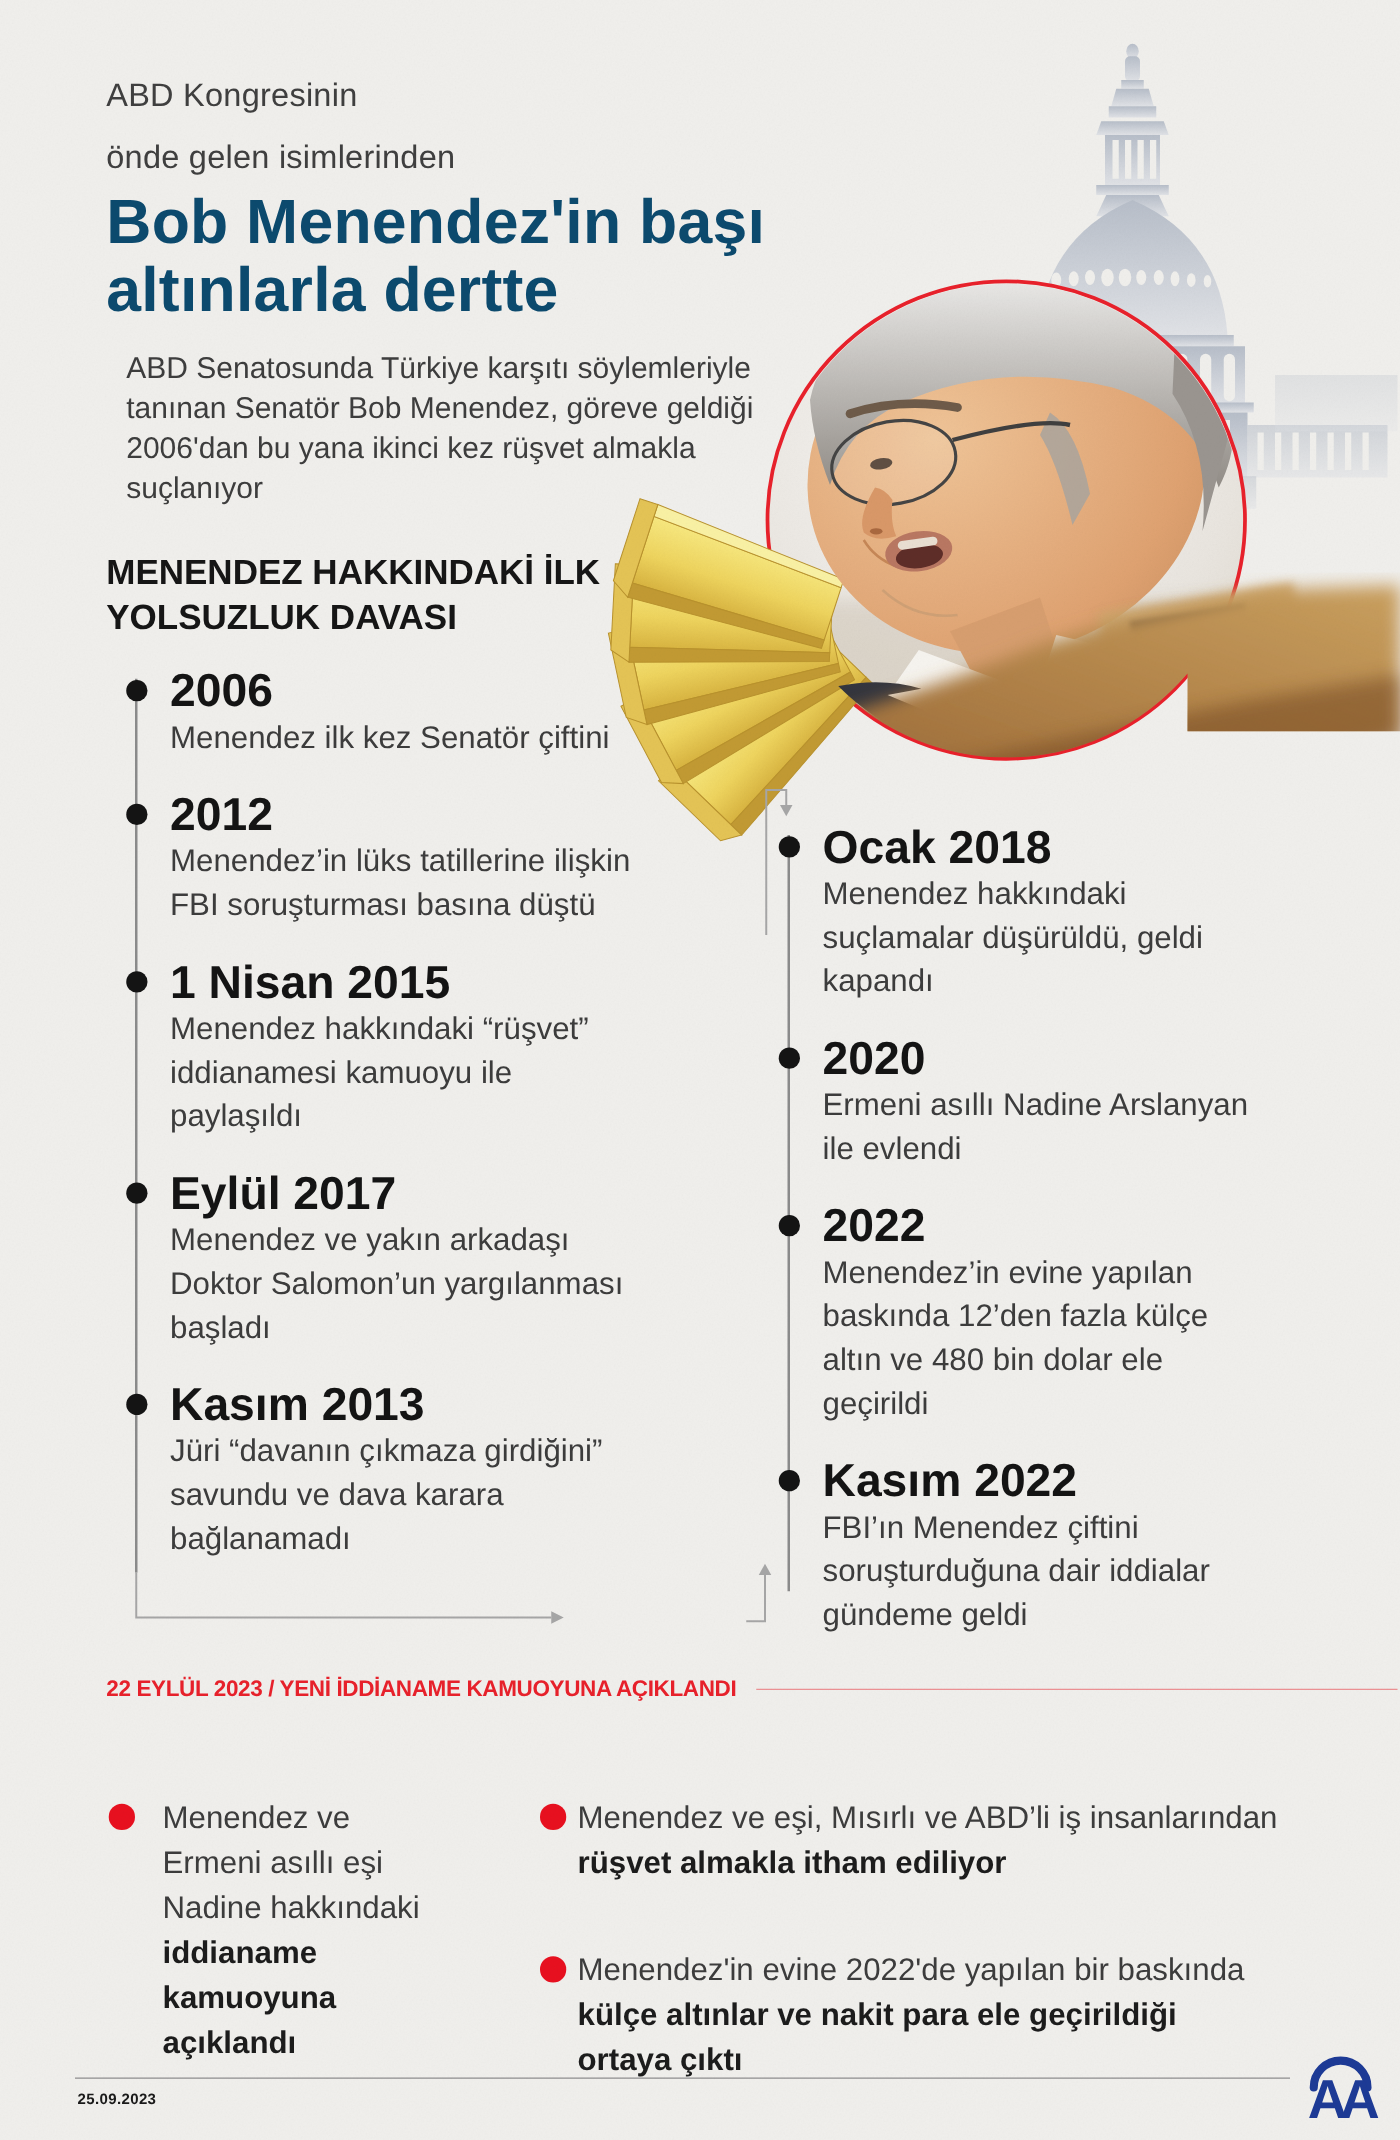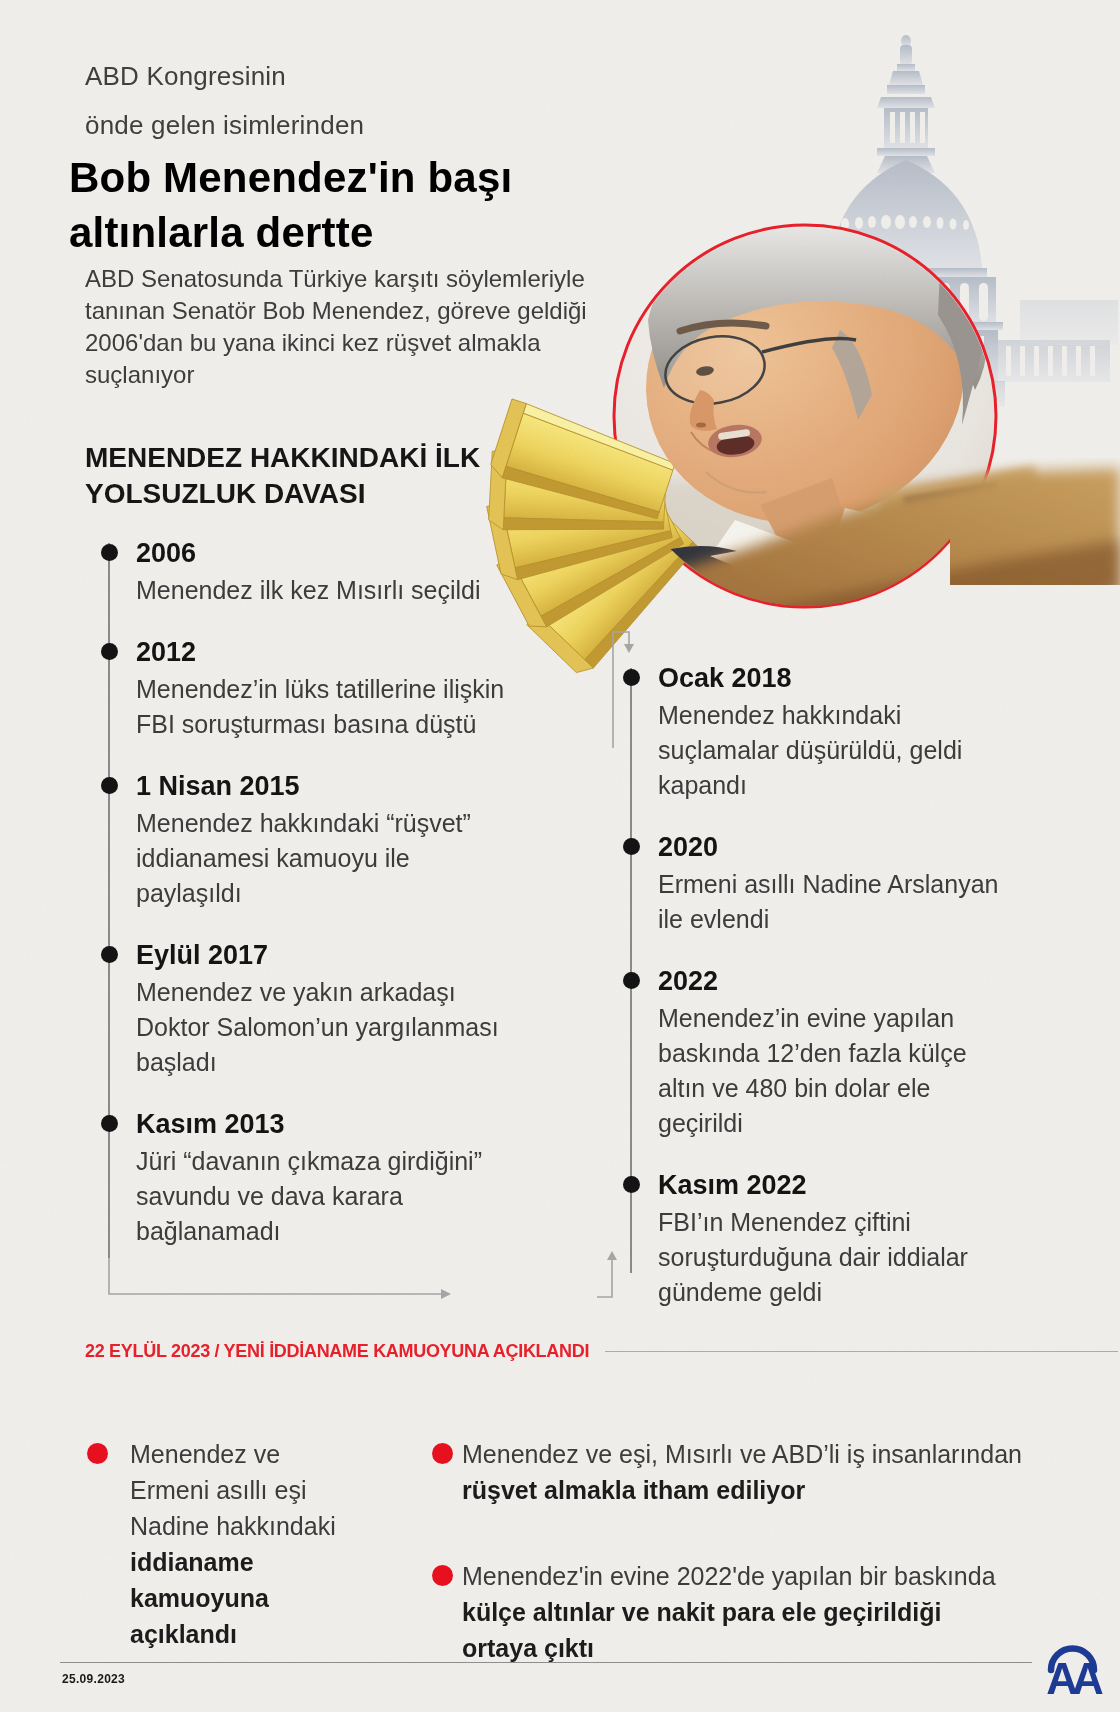--- a/index.html
+++ b/index.html
@@ -5,29 +5,29 @@
   html,body{margin:0;padding:0;background:#ffffff;}
   .canvas{
     position:relative;width:1120px;height:1712px;overflow:hidden;
     background:#f0efec;
     font-family:"Liberation Sans",sans-serif;
     color:#3d3d3d;
   }
   .abs{position:absolute;}
   
   .kicker{left:85px;top:52px;width:520px;font-size:26px;line-height:49px;font-weight:500;color:#3f3f3f;letter-spacing:0.2px;}
-  .title{left:69px;top:150px;width:560px;font-size:42px;line-height:55px;font-weight:800;color:#000000;letter-spacing:0.2px;}
+  .title{left:85px;top:150px;width:560px;font-size:50px;line-height:55px;font-weight:800;color:#0c4a6e;letter-spacing:0.2px;}
   .intro{left:85px;top:263px;width:505px;font-size:24px;line-height:32px;color:#3d3d3d;}
   .sec1-heading{left:85px;top:440px;width:430px;font-size:28px;line-height:36px;font-weight:700;color:#161616;}
   
   .timeline{width:400px;}
   .t-line{position:absolute;left:10px;width:2px;background:#8b8b8b;}
   .t-item{position:relative;padding-left:38px;margin-bottom:26px;}
   .t-dot{position:absolute;left:3px;top:9px;width:17px;height:17px;border-radius:50%;background:#141414;}
-  .t-date{margin:0 0 2px 0;font-size:27px;line-height:36px;font-weight:700;color:#141414;}
+  .t-date{margin:0 0 2px 0;font-size:37px;line-height:36px;font-weight:700;color:#141414;}
   .t-text{margin:0;font-size:25px;line-height:35px;color:#3c3c3c;}
   .tl-left{left:98px;top:535px;}
   .tl-right{left:620px;top:660px;}
   .tl-left  .t-text{width:372px;}
   .tl-right .t-text{width:342px;}
   
   .red-header{left:85px;top:1334px;width:1033px;display:flex;align-items:center;}
   .red-header h2{margin:0;font-size:18px;line-height:34px;font-weight:800;color:#e8212b;letter-spacing:-0.3px;white-space:nowrap;}
   .red-rule{flex:1;height:1px;background:rgba(232,33,43,0.45);margin-left:16px;}
   .nb{padding-left:45px;margin-top:40px;}
@@ -262,30 +262,30 @@
   <div class="abs kicker text-layer">
     <div>ABD Kongresinin</div>
     <div>önde gelen isimlerinden</div>
   </div>
 
   <h1 class="abs title text-layer" style="margin:0;">
     <div>Bob Menendez'in başı</div>
     <div>altınlarla dertte</div>
   </h1>
 
-  <p class="abs intro text-layer" style="margin:0;">ABD Senatosunda Türkiye karşıtı söylemleriyle tanınan Senatör Bob Menendez, göreve geldiği 2006'dan bu yana ikinci kez rüşvet almakla suçlanıyor</p>
+  <p class="abs intro text-layer" style="margin:16px;">ABD Senatosunda Türkiye karşıtı söylemleriyle tanınan Senatör Bob Menendez, göreve geldiği 2006'dan bu yana ikinci kez rüşvet almakla suçlanıyor</p>
 
   <h2 class="abs sec1-heading text-layer" style="margin:0;">MENENDEZ HAKKINDAKİ İLK YOLSUZLUK DAVASI</h2>
 
   <div class="abs timeline tl-left text-layer">
     <div class="t-line" style="top:8px;height:715px;"></div>
     <div class="t-item">
       <span class="t-dot"></span>
       <h3 class="t-date">2006</h3>
-      <p class="t-text">Menendez ilk kez Mısırlı seçildi</p>
+      <p class="t-text">Menendez ilk kez Senatör çiftini</p>
     </div>
     <div class="t-item">
       <span class="t-dot"></span>
       <h3 class="t-date">2012</h3>
       <p class="t-text">Menendez’in lüks tatillerine ilişkin FBI soruşturması basına düştü</p>
     </div>
     <div class="t-item">
       <span class="t-dot"></span>
       <h3 class="t-date">1 Nisan 2015</h3>
       <p class="t-text">Menendez hakkındaki “rüşvet” iddianamesi kamuoyu ile paylaşıldı</p>

